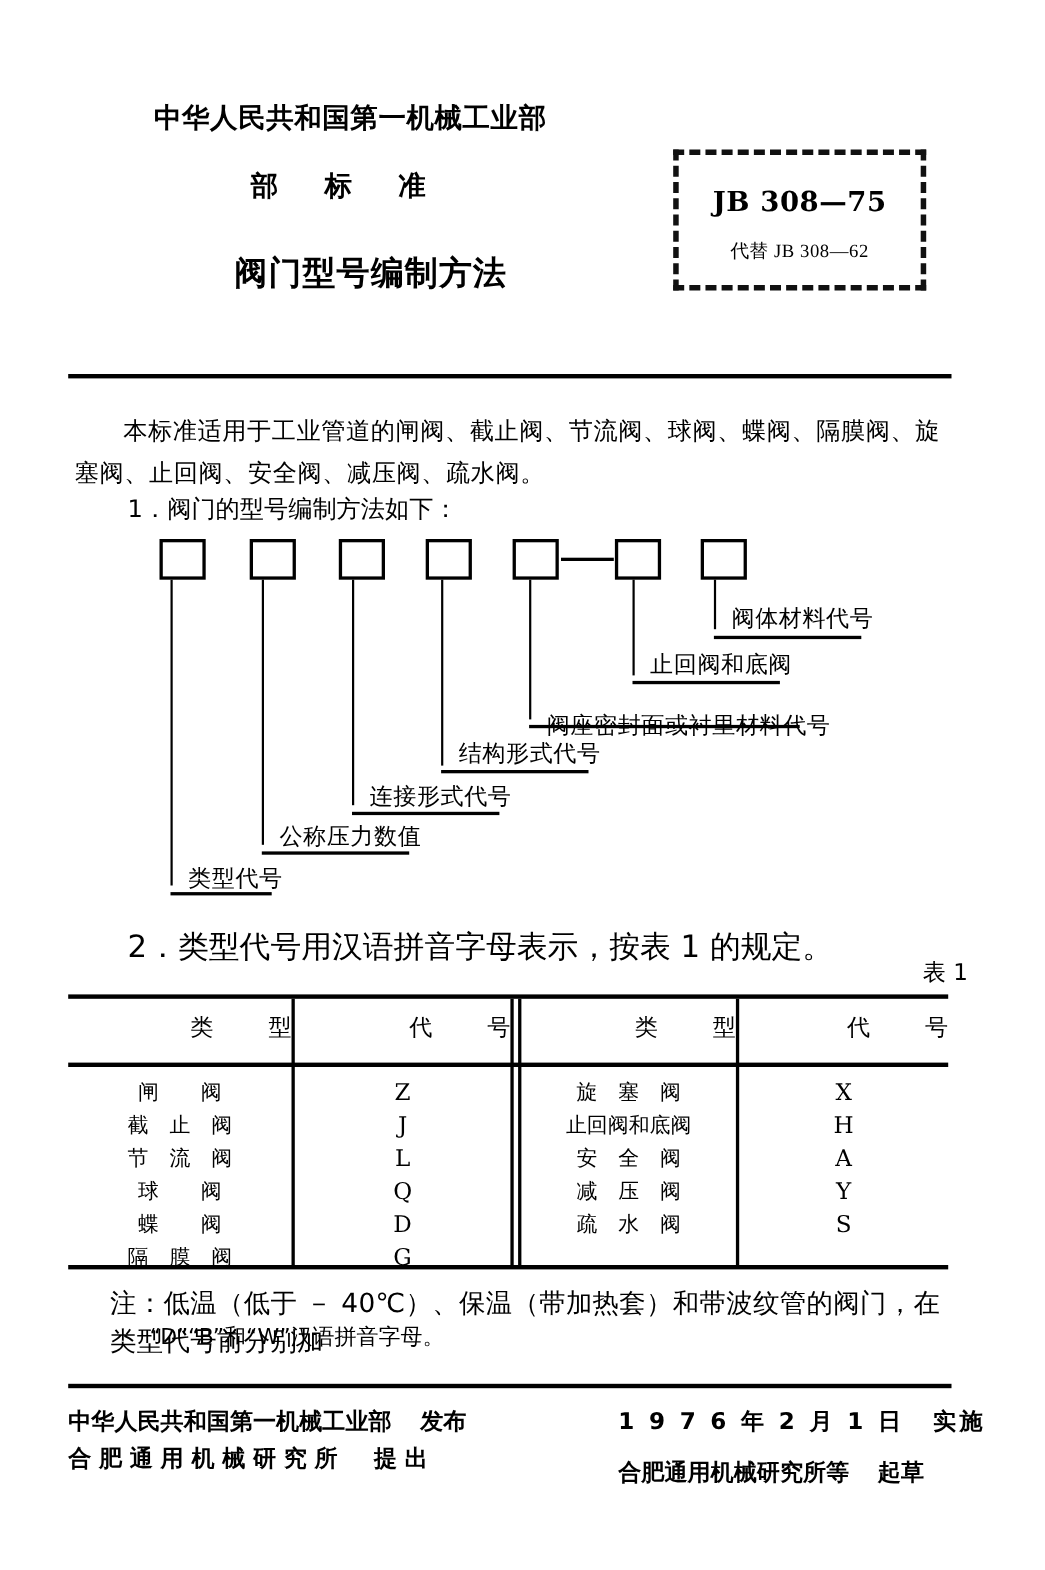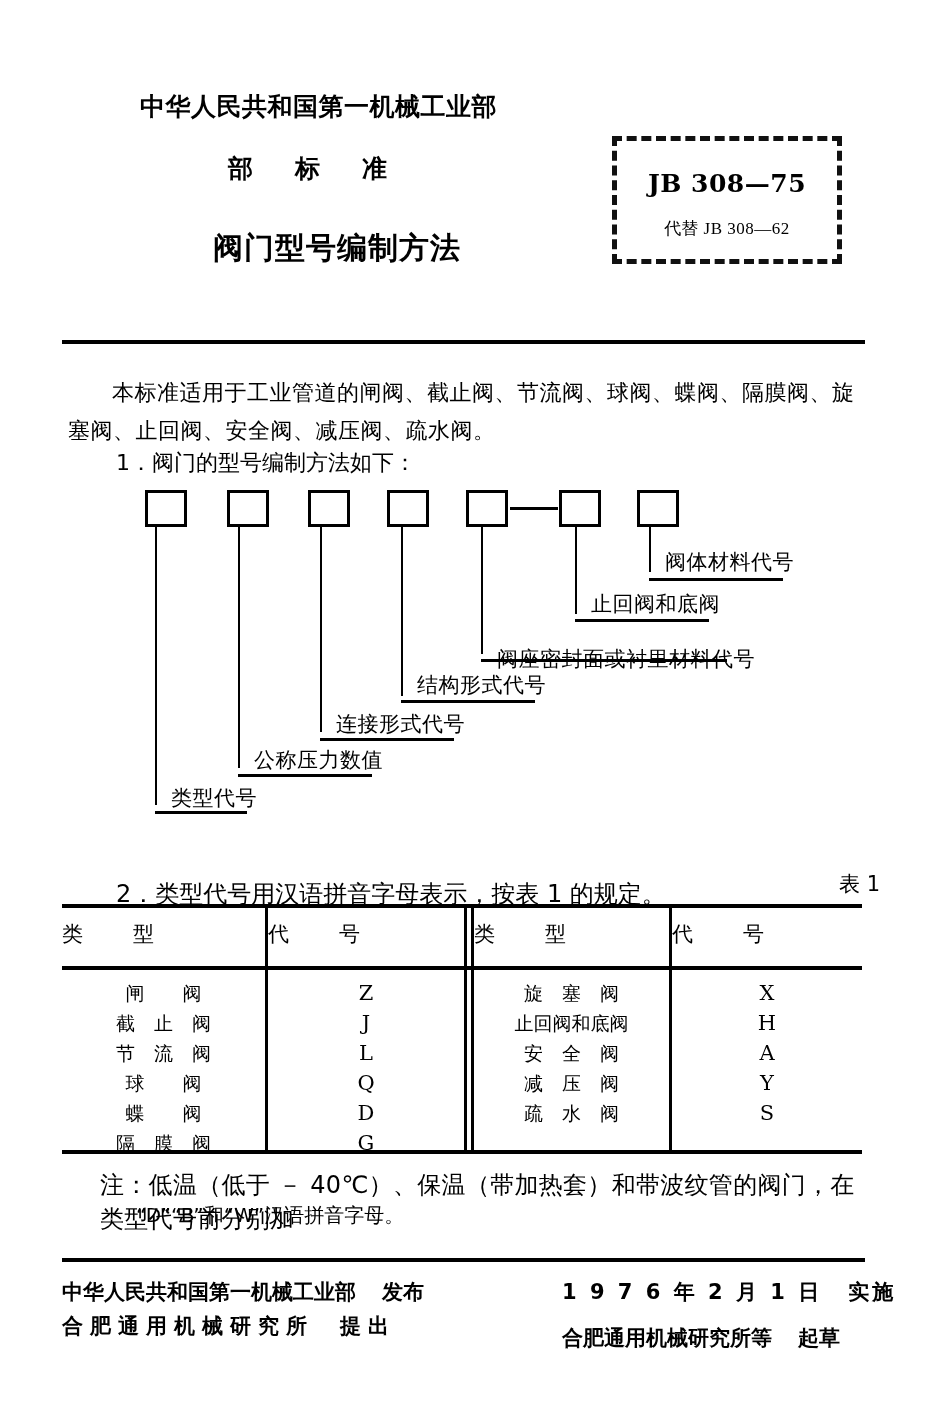--- a/index.html
+++ b/index.html
@@ -115,22 +115,22 @@
   .item-1 {
     position: absolute;
     left: 116px;
     top: 448px;
     font-size: 22px;
     white-space: nowrap;
   }
   .item-2 {
     position: absolute;
     left: 116px;
-    top: 878px;
-    font-size: 24px;
+    top: 842px;
+    font-size: 28px;
     white-space: nowrap;
   }
 
   
   .diagram {
     position: absolute;
     left: 0;
     top: 0;
     width: 950px;
     height: 1427px;
@@ -206,21 +206,21 @@
   .vl-1 { left: 203px; }
   .vl-2a { left: 402px; }
   .vl-2b { left: 409px; }
   .vl-3 { left: 607px; }
 
   .cellhdr {
     position: absolute;
     top: 16px;
     font-size: 21px;
     white-space: nowrap;
-    text-align: left;
+    text-align: right;
   }
   .cellhdr span:first-child { margin-right: 50px; }
 
   .col-cells {
     position: absolute;
     top: 74px;
     font-size: 19px;
     line-height: 30px;
   }
   .col-cells div { white-space: nowrap; text-align: center; }

